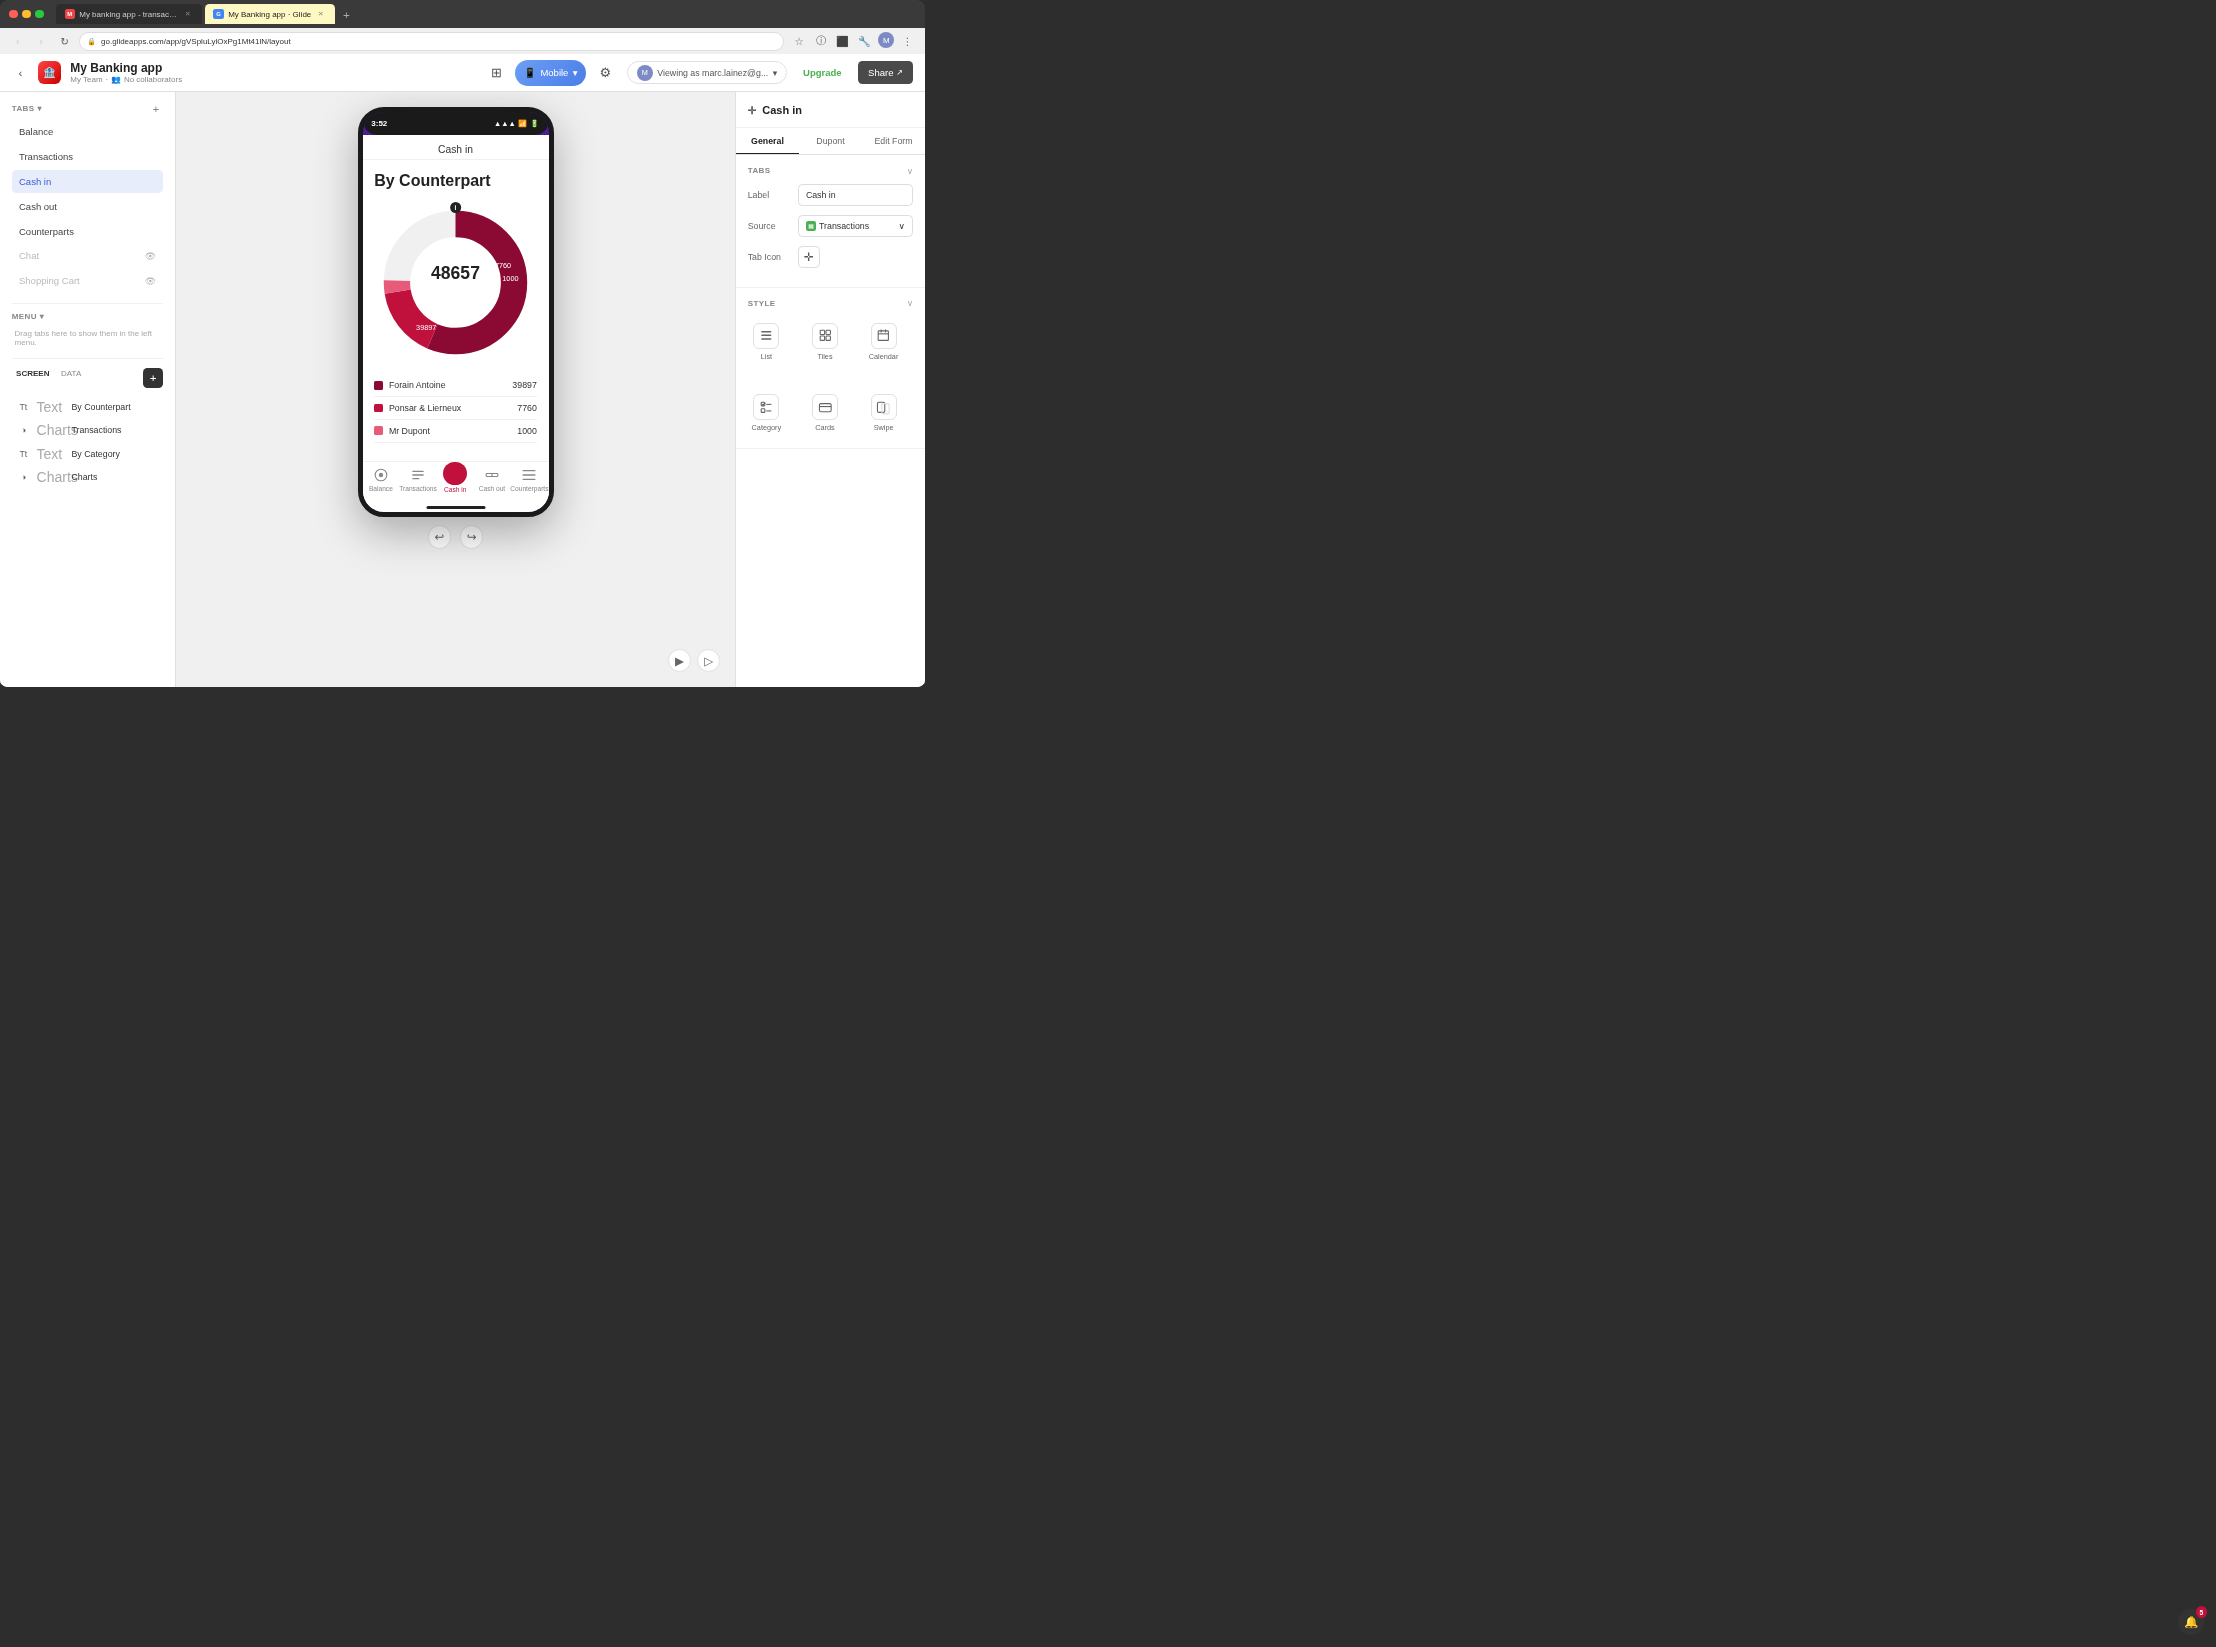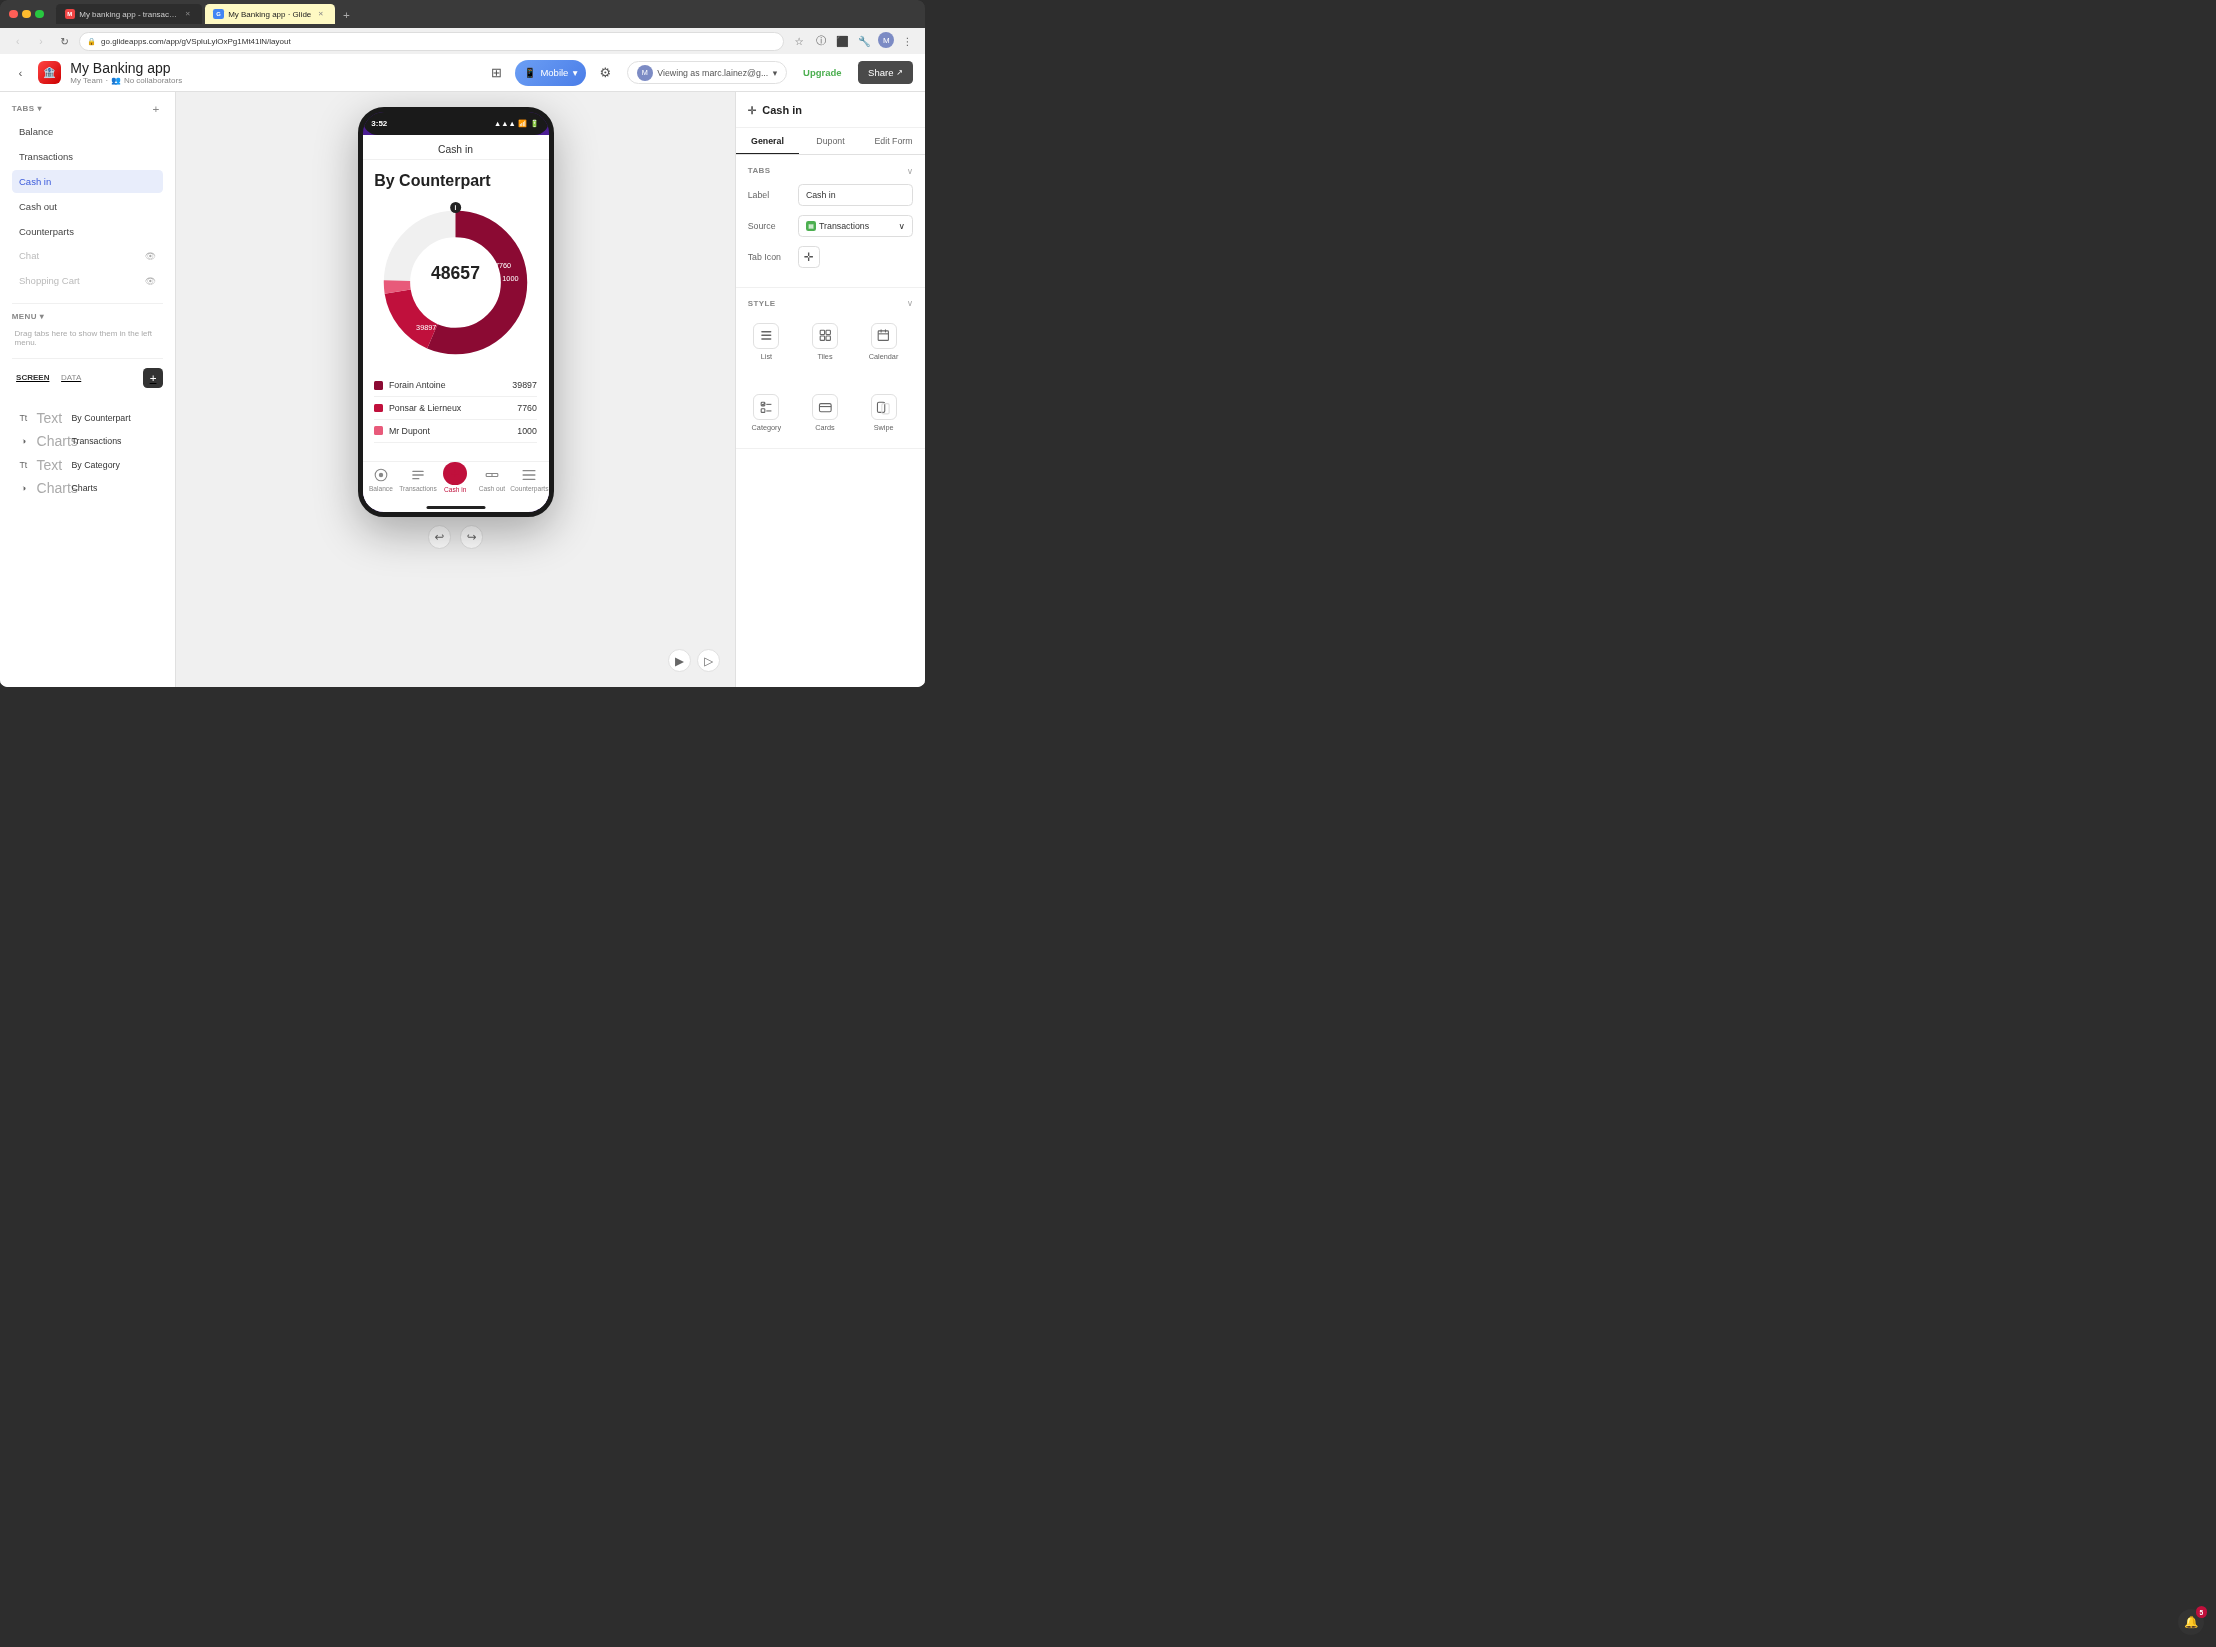--- a/index.html
+++ b/index.html
@@ -193,21 +193,21 @@
       border-radius: 5.9px;
       background: linear-gradient(135deg, #f44, #c00);
       display: flex;
       align-items: center;
       justify-content: center;
       color: white;
       font-size: 10.3px;
       font-weight: bold;
     }
     .app-info { flex: 1; }
-    .app-name { font-size: 14px; font-weight: 400; color: #222; }
+    .app-name { font-size: 12px; font-weight: 700; color: #222; }
     .app-meta { font-size: 8px; color: #888; display: flex; align-items: center; gap: 2.9px; }
     .header-center {
       display: flex;
       align-items: center;
       gap: 5.9px;
     }
     .view-icon-btn {
       width: 26px;
       height: 26px;
       display: flex;
@@ -380,24 +380,22 @@
       color: #aaa;
       padding: 2.9px 2.9px;
     }
 
     .screen-section {
       padding: 5.9px 11.7px;
       flex: 1;
     }
     .screen-section-header {
       display: flex;
-      align-items: center;
       justify-content: space-between;
-      margin-bottom: 18px;
-      text-decoration: underline;
+      margin-bottom: 7px;
     }
     .screen-tabs {
       display: flex;
       gap: 2.9px;
     }
     .screen-tab {
       font-size: 8px;
       color: #888;
       cursor: pointer;
       padding: 1.5px 4.4px;

